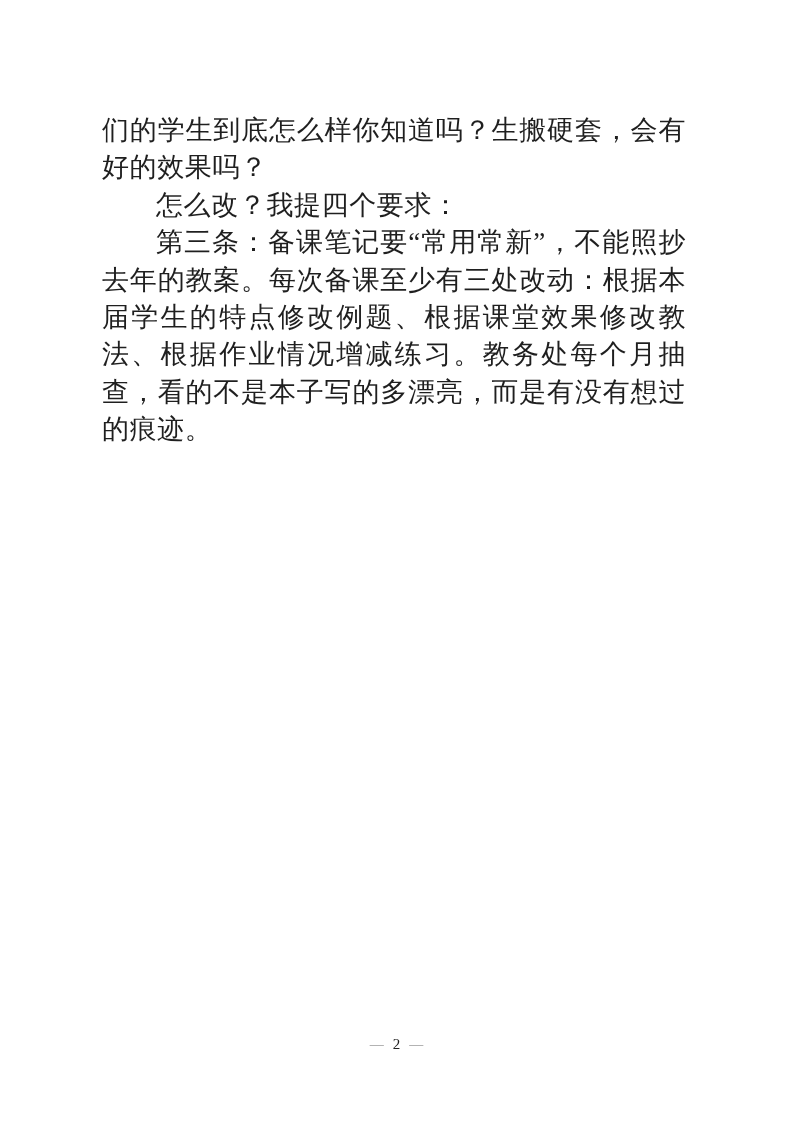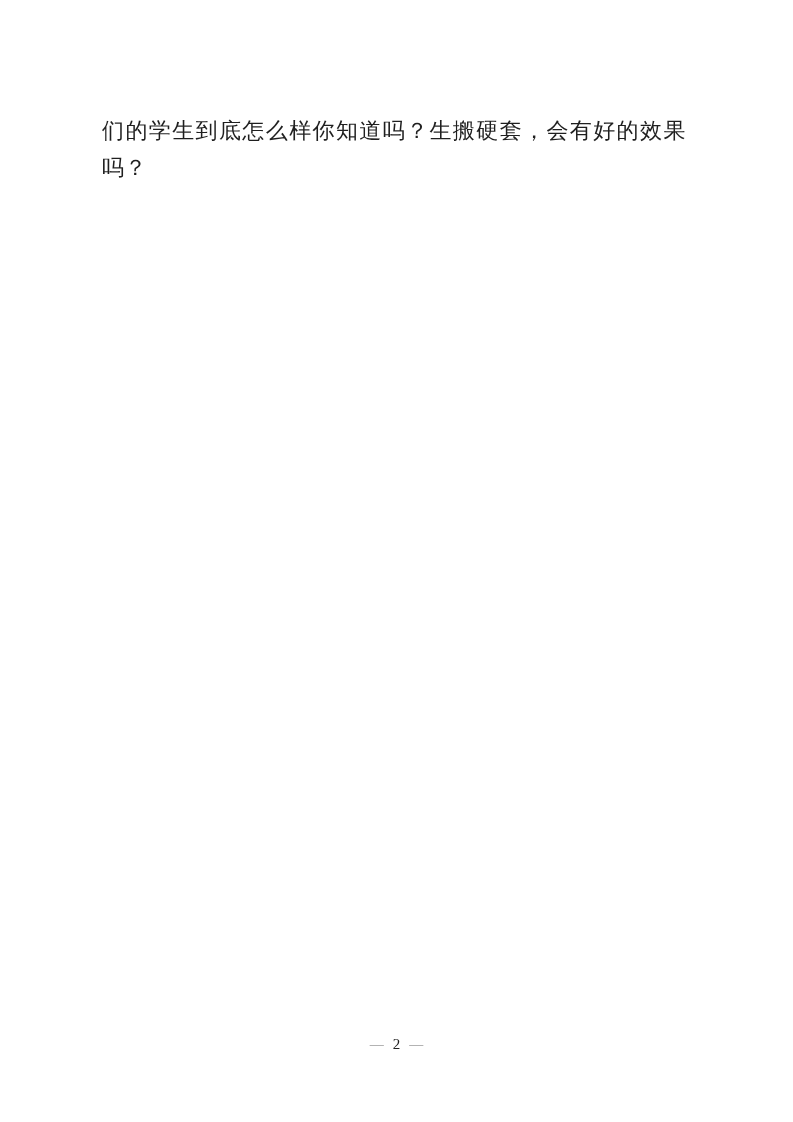--- a/index.html
+++ b/index.html
@@ -17,21 +17,21 @@
     color: #1f1f1f;
   }
   .content {
     position: absolute;
     left: 102px;
     top: 112px;
     width: 584px;
   }
   .para {
     margin: 0;
-    font-size: 22px;
+    font-size: 27px;
     line-height: 37.4px;
     letter-spacing: 0.6px;
     text-align: justify;
     text-justify: inter-character;
     text-indent: 2em;
     color: #1f1f1f;
     font-weight: 400;
   }
   .para.no-indent {
     text-indent: 0;
@@ -60,22 +60,24 @@
 </head>
 <body>
 
 <div class="page">
   <div class="content">
 
     <p class="para no-indent">们的学生到底怎么样你知道吗？生搬硬套，会有好的效果吗？</p>
 
 
 
+    <p class="para">怎么改？我提四个要求：</p>
 
 
 
+    <p class="para">第三条：备课笔记要“常用常新”，不能照抄去年的教案。每次备课至少有三处改动：根据本届学生的特点修改例题、根据课堂效果修改教法、根据作业情况增减练习。教务处每个月抽查，看的不是本子写的多漂亮，而是有没有想过的痕迹。</p>
 
   </div>
 
   <div class="footer">
     <span class="dash">—</span><span class="pagenum">2</span><span class="dash">—</span>
   </div>
 </div>
 
 </body></html>

